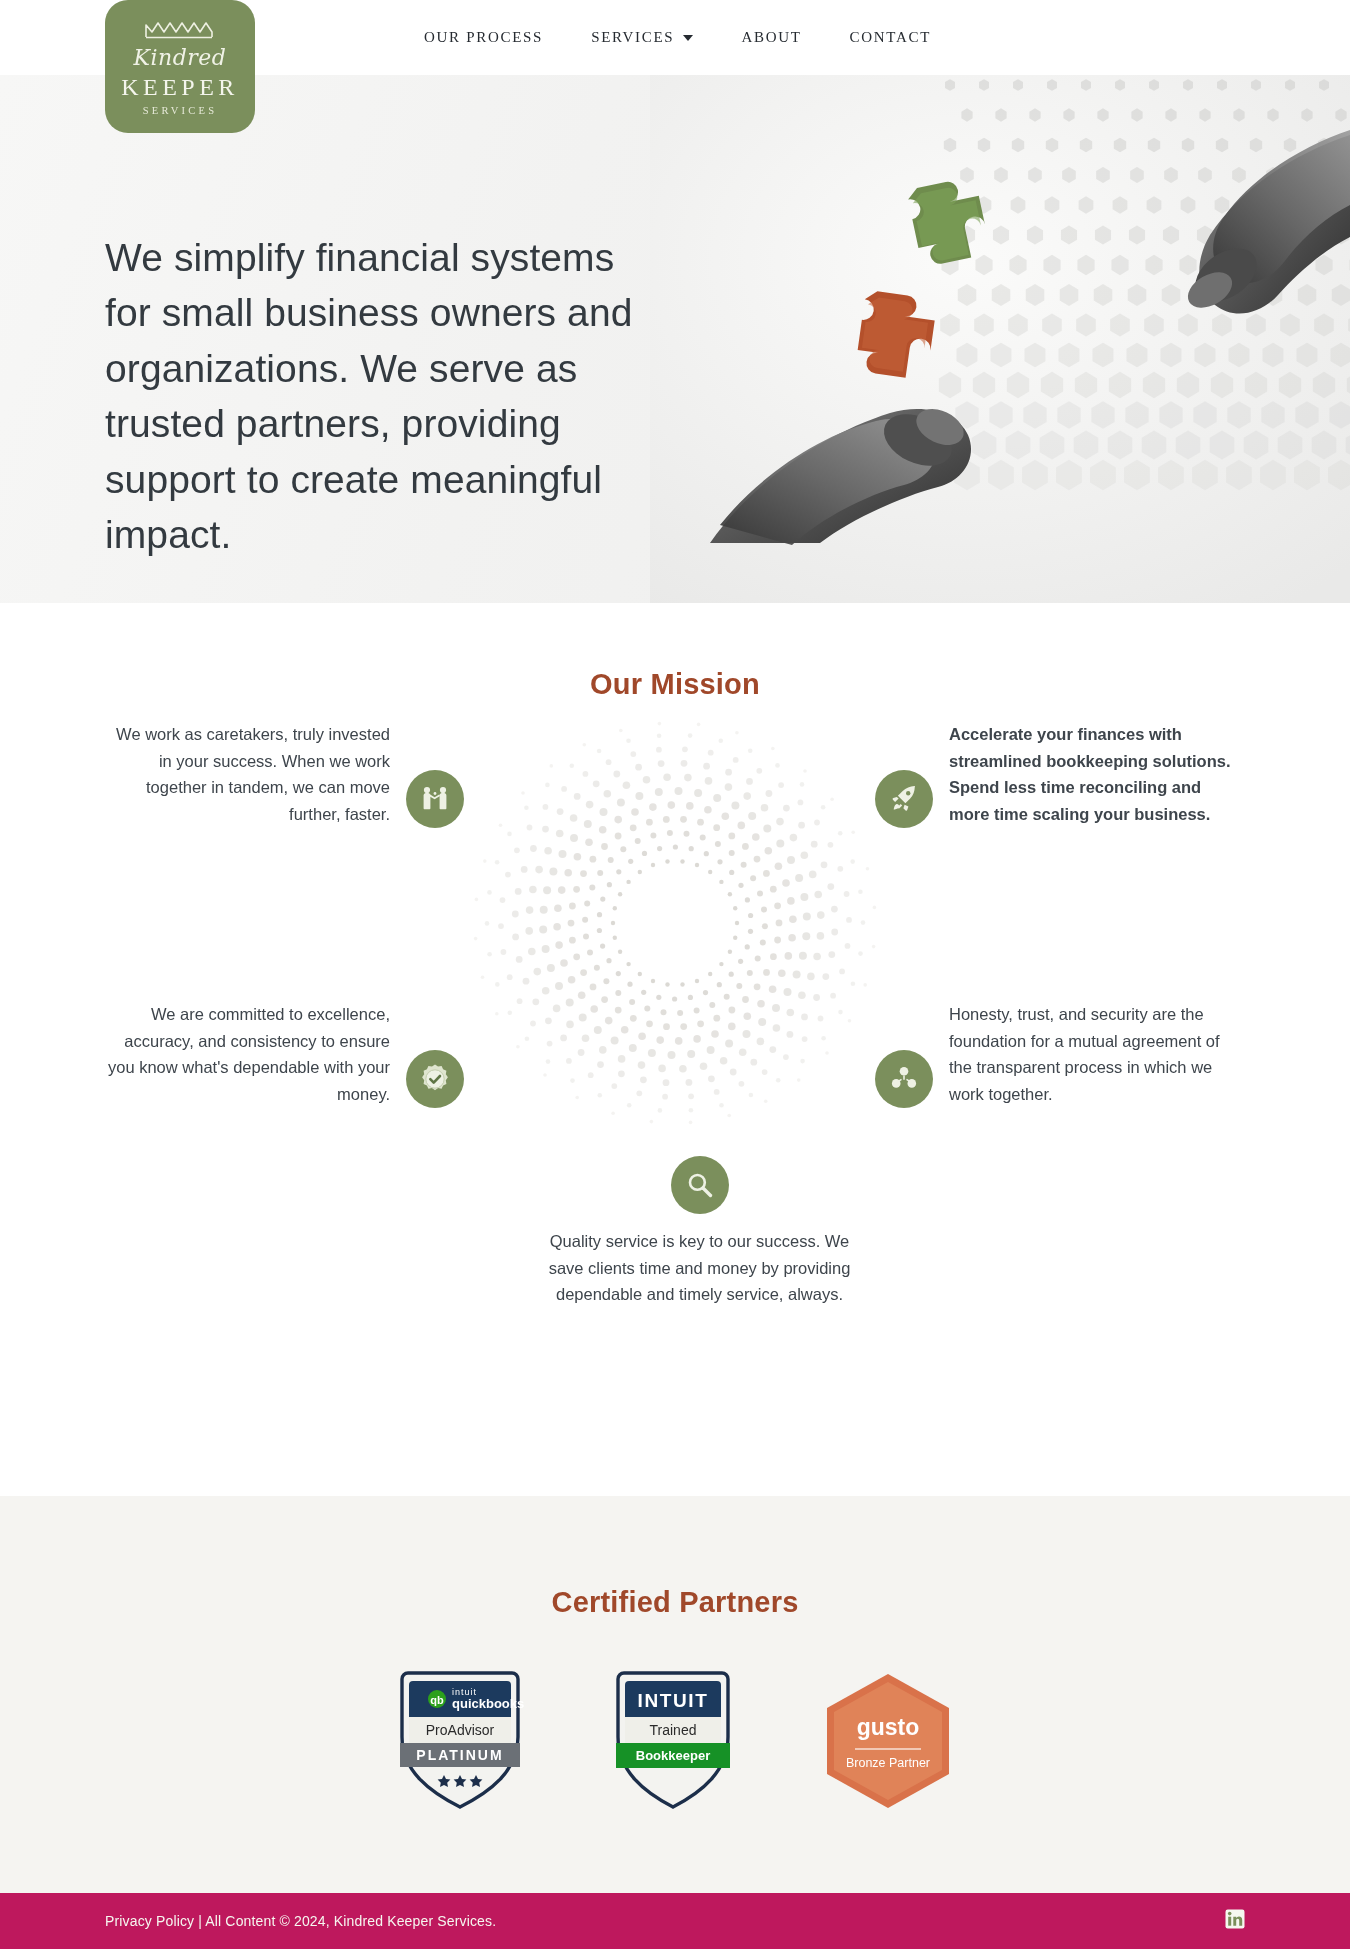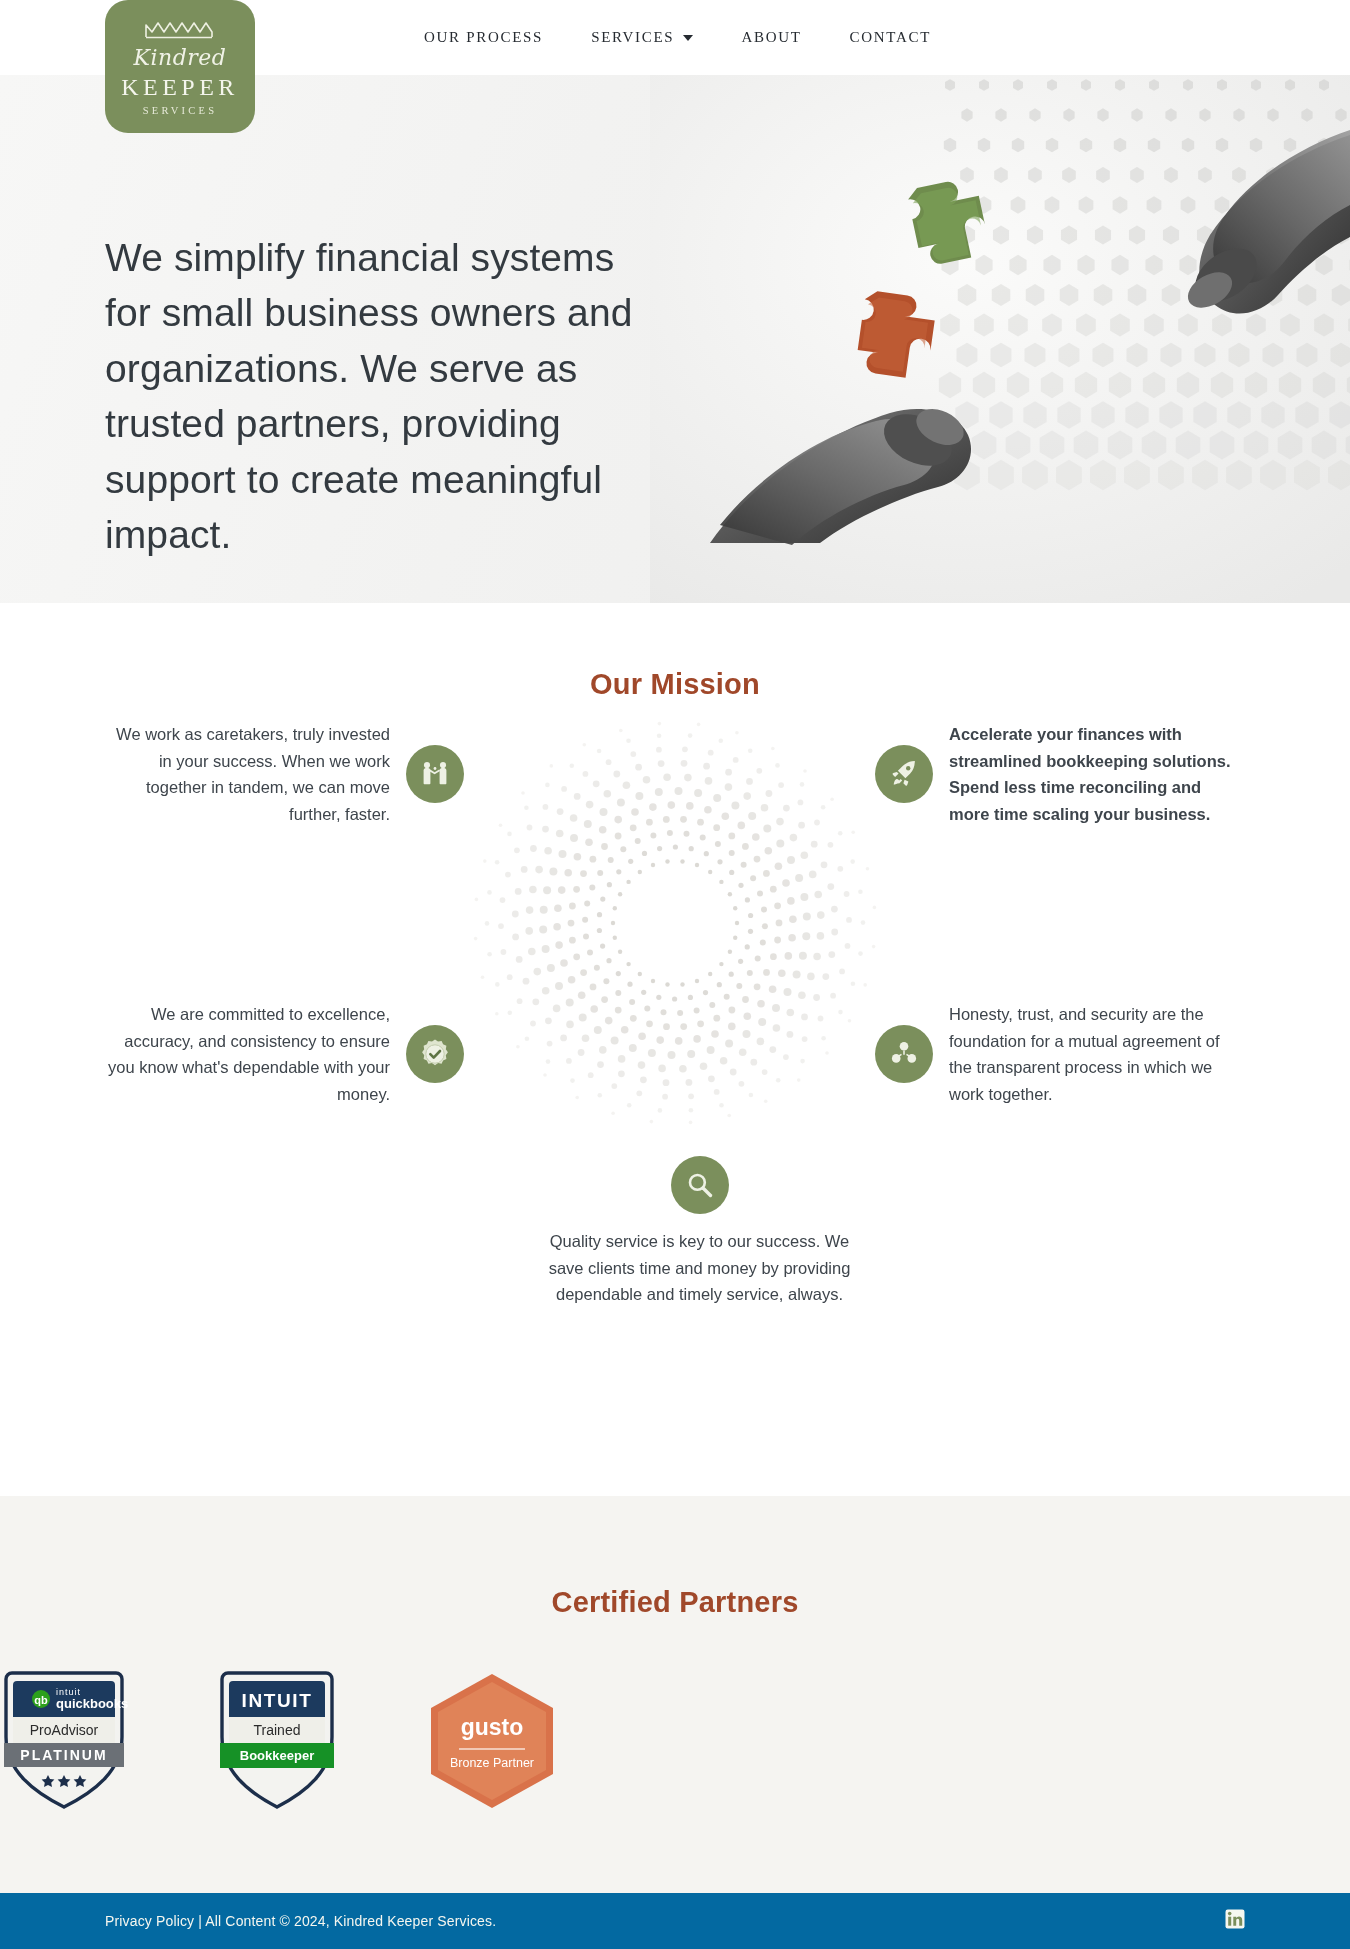--- a/index.html
+++ b/index.html
@@ -82,21 +82,21 @@
     background: #ffffff;
   }
   .section-title {
     text-align: center; color: #a0482a; font-size: 29px;
     font-weight: 700; padding-top: 65px; letter-spacing: .2px;
   }
   .mission-grid { position: relative; width: 1350px; height: 700px; }
 
   .halo { position: absolute; left: 465px; top: 12px; width: 420px; height: 420px; }
 
-  .m-item { position: absolute; display: flex; align-items: center; gap: 16px; }
+  .m-item { position: absolute; display: flex; align-items: flex-end; gap: 16px; }
   .m-text {
     font-size: 16.5px; line-height: 1.62; color: #3e454c; width: 285px;
   }
   .m-text.right-al { text-align: right; }
   .m-icon {
     width: 58px; height: 58px; border-radius: 50%;
     background: #7b8f5c; flex: 0 0 58px;
     display: flex; align-items: center; justify-content: center;
   }
   .m-tl { left: 105px; top: 20px; }
@@ -108,29 +108,29 @@
   }
   .m-bc .m-text { text-align: center; width: 315px; }
 
   
   .partners {
     position: absolute; top: 1496px; left: 0; width: 1350px; height: 397px;
     background: #f5f4f1;
   }
   .partners .section-title { padding-top: 90px; }
   .badges {
-    display: flex; align-items: flex-start;
+    display: flex; justify-content: center; align-items: flex-start;
     gap: 88px; margin-top: 52px;
   }
   .badge { position: relative; }
 
   
   .footer {
     position: absolute; top: 1893px; left: 0; width: 1350px; height: 56px;
-    background: #0369a1; display: flex; align-items: center;
+    background: #be185d; display: flex; align-items: center;
   }
   .footer-text {
     margin-left: 105px; color: #f6f7f0; font-size: 14px; letter-spacing: .15px;
   }
   .footer-social {
     position: absolute; right: 105px; top: 50%; transform: translateY(-50%);
     cursor: pointer;
   }
 </style>
 </head>

